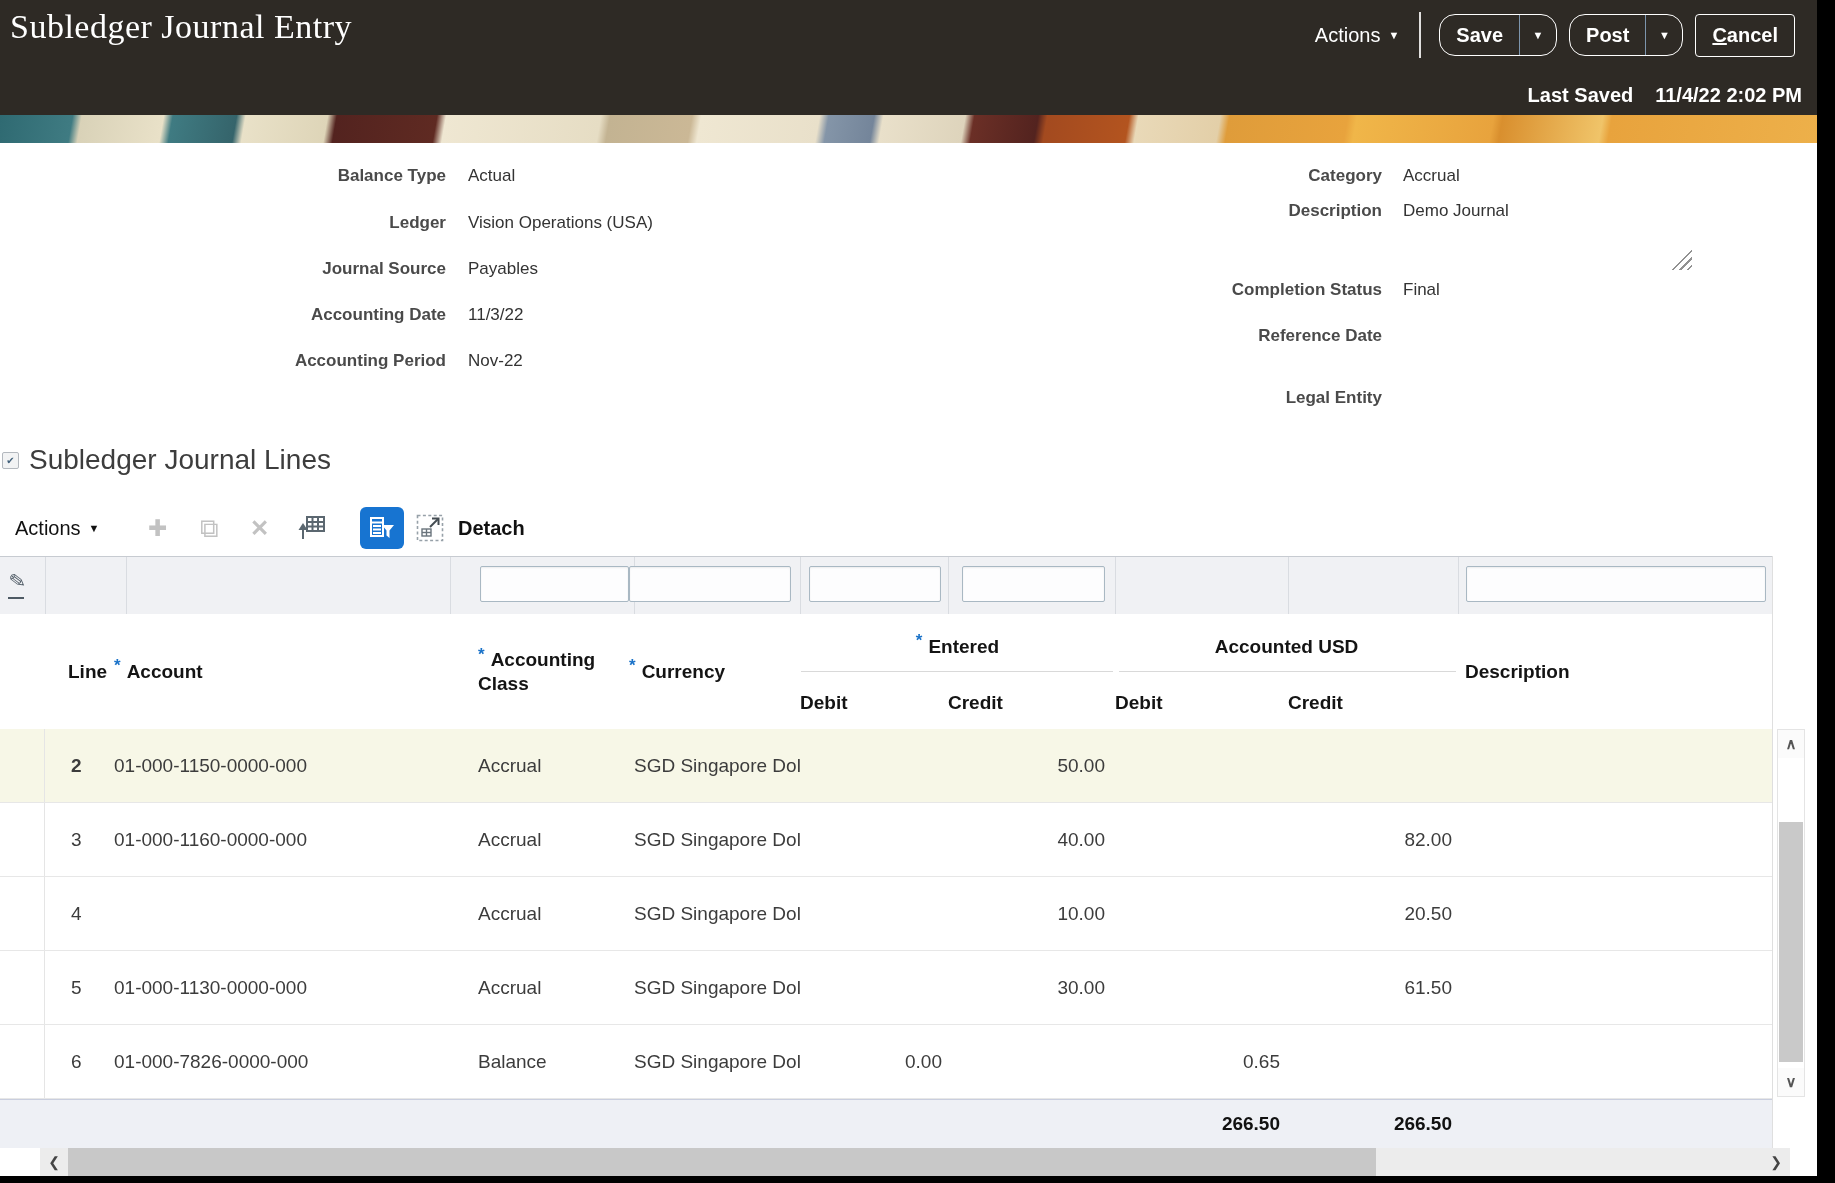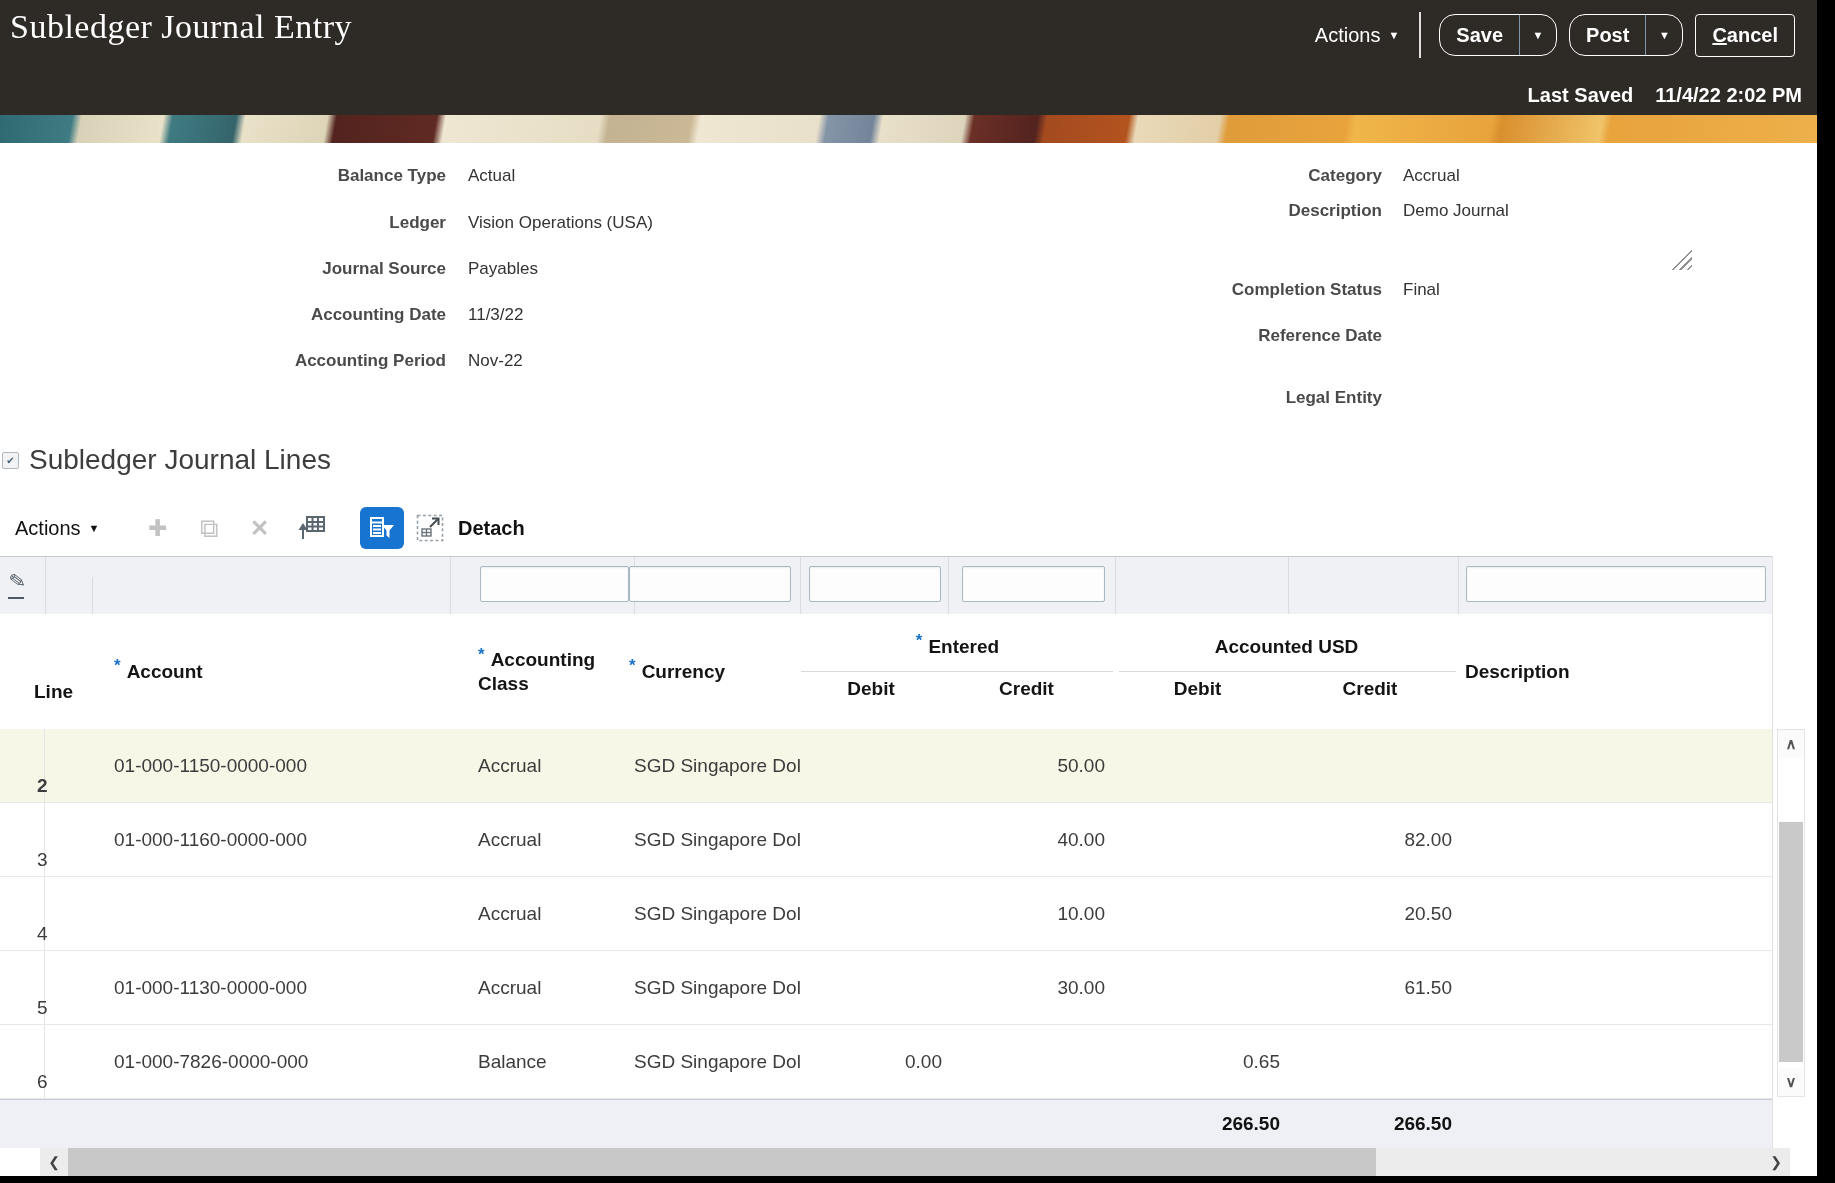--- a/index.html
+++ b/index.html
@@ -55,41 +55,41 @@
   .tb{position:absolute;top:0;height:46px;display:flex;align-items:center;}
   .tb-actions{left:15px;font-size:20px;color:#111;cursor:pointer;}
   .tb-actions .caret{color:#111;}
   .ico{font-size:23px;color:#c2c2c2;line-height:1;}
   .qbe-btn{left:360px;top:2px;width:44px;height:42px;border-radius:6px;background:#1774d1;
     display:flex;align-items:center;justify-content:center;cursor:pointer;}
   .detach-lbl{left:458px;font-size:20px;font-weight:bold;color:#111;cursor:pointer;}
 
   
   .tablewrap{position:absolute;left:0;top:556px;width:1772px;}
-  .col-rowhdr{left:0;width:45px;}  .col-line{left:29px;width:63px;margin-top:20px;}
+  .col-rowhdr{left:0;width:45px;}  .col-line{left:63px;width:63px;}
   .col-account{left:108px;width:342px;} .col-class{left:466px;width:168px;}
   .col-currency{left:618px;width:182px;} .col-entd{left:800px;width:148px;}
   .col-entc{left:948px;width:167px;} .col-accd{left:1115px;width:173px;}
   .col-accc{left:1288px;width:170px;} .col-desc{left:1458px;width:314px;}
 
   .filterrow{position:absolute;left:0;top:0;width:1772px;height:57px;background:#f0f1f4;
     border-top:1px solid #c7cbd1;border-bottom:1px solid #cfd3d9;}
   .fc{position:absolute;top:0;height:100%;border-right:1px solid #d9dce1;}
   .pencil{position:absolute;left:9px;top:12px;font-size:20px;color:#4e5a64;transform:rotate(-8deg);}
   .pencil-bar{position:absolute;left:8px;top:40px;width:16px;height:2px;background:#4e5a64;}
   .qinput{position:absolute;top:9px;height:36px;background:#fdfdfe;border:1px solid #a9b8c3;
     border-radius:2px;box-shadow:inset 0 1px 2px rgba(0,0,0,.07);font-size:17px;padding:0 6px;box-sizing:border-box;}
 
   .headrow{position:absolute;left:0;top:58px;width:1772px;height:115px;background:#fff;
     border-bottom:1px solid #d4d4d4;font-weight:bold;color:#141414;}
   .hc{position:absolute;top:0;height:115px;display:flex;align-items:center;font-size:19px;}
   .ast{color:#1a72c8;font-size:17px;position:relative;top:-6px;margin-right:6px;font-weight:bold;}
   .grp{position:absolute;top:22px;height:22px;display:flex;align-items:center;justify-content:center;font-size:19px;}
   .grpline{position:absolute;top:57px;height:1px;background:#d9d9d9;}
-  .sub{position:absolute;top:62px;height:26px;display:flex;align-items:center;justify-content:center;font-size:19px;}
+  .sub{position:absolute;top:76px;height:26px;display:flex;align-items:center;justify-content:flex-start;font-size:19px;}
 
   .rows{position:absolute;left:0;top:173px;width:1772px;}
   .trow{position:absolute;left:0;width:1772px;height:74px;background:#fff;border-bottom:1px solid #e7e7e7;box-sizing:border-box;}
   .trow.selected{background:#f7f7e7;}
   .cell{position:absolute;top:0;height:100%;display:flex;align-items:center;font-size:19px;color:#3c3c3c;box-sizing:border-box;}
   .cell.num{justify-content:flex-end;text-align:center;}
   .c-rowhdr{border-right:1px solid #e5e5e5;}
   .c-line{padding-left:8px;} .trow.selected .c-line{font-weight:bold;}
   .c-account{padding-left:6px;} .c-class{padding-left:12px;}
   .c-currency{padding-left:16px;overflow:hidden;white-space:nowrap;}

